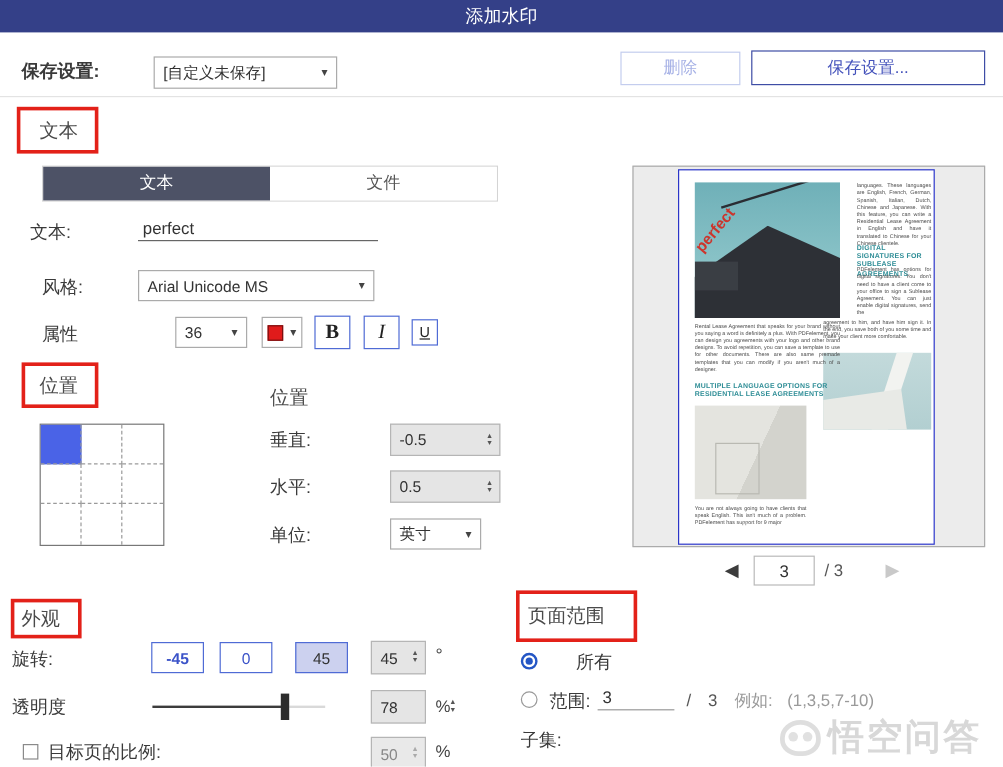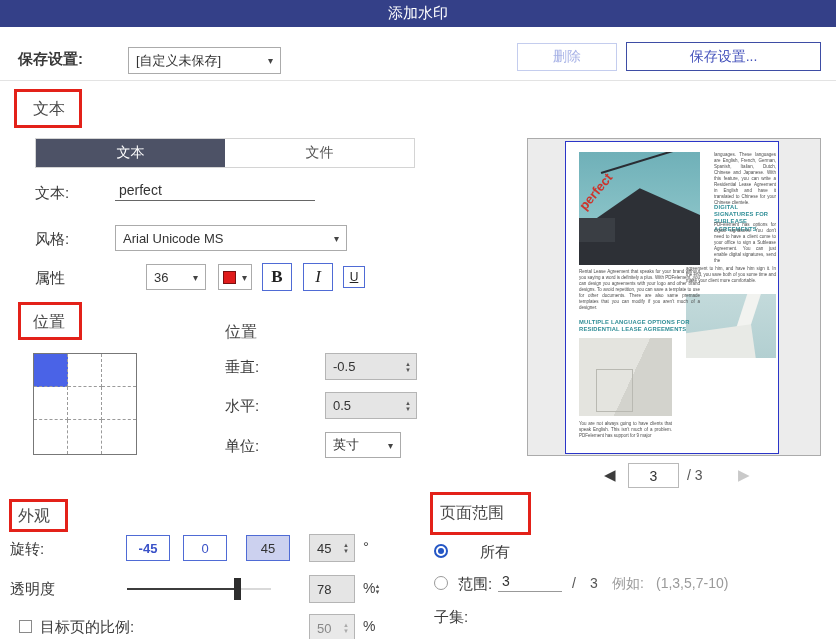--- a/index.html
+++ b/index.html
@@ -76,25 +76,25 @@
   <div class="abs divider"></div>
 
   <div class="abs redbox" style="left:14px;top:89px;width:68px;height:39px;"></div>
   <span class="abs sec-title" style="left:33px;top:99px;">文本</span>
 
   <div class="abs tabbar" style="left:35px;top:138px;width:380px;height:30px;">
     <div class="tab active">文本</div>
     <div class="tab">文件</div>
   </div>
 
-  <span class="abs lbl" style="left:35px;top:184px;">文本:</span>
+  <span class="abs lbl" style="left:25px;top:184px;">文本:</span>
   <div class="abs uline-input" style="left:115px;top:182px;width:200px;">perfect</div>
 
   <span class="abs lbl" style="left:35px;top:230px;">风格:</span>
-  <div class="abs select" style="left:115px;top:225px;width:232px;height:26px;">
+  <div class="abs select" style="left:115px;top:225px;width:197px;height:26px;">
     <span>Arial Unicode MS</span>
     <span class="caret">▾</span>
   </div>
 
   <span class="abs lbl" style="left:35px;top:269px;">属性</span>
   <div class="abs select" style="left:146px;top:264px;width:60px;height:26px;">
     <span>36</span>
     <span class="caret">▾</span>
   </div>
   <div class="abs select" style="left:218px;top:264px;width:34px;height:26px;padding:0 4px;">
@@ -228,14 +228,18 @@
   <div class="abs radio" style="left:434px;top:576px;"></div>
   <span class="abs lbl" style="left:458px;top:575px;">范围:</span>
   <div class="abs uline-input" style="left:498px;top:573px;width:64px;font-size:14px;border-bottom-color:#999;">3</div>
   <span class="abs" style="left:572px;top:575px;font-size:14px;color:#555;">/</span>
   <span class="abs" style="left:590px;top:575px;font-size:14px;color:#555;">3</span>
   <span class="abs gray" style="left:612px;top:575px;font-size:14px;">例如:</span>
   <span class="abs gray" style="left:656px;top:575px;font-size:14px;">(1,3,5,7-10)</span>
 
   <span class="abs lbl" style="left:434px;top:608px;">子集:</span>
 
+  <div class="abs wukong" style="left:650px;top:594px;">
+    <span class="logo"></span>
+    <span>悟空问答</span>
+  </div>
 
 </div>
 
 </body></html>

